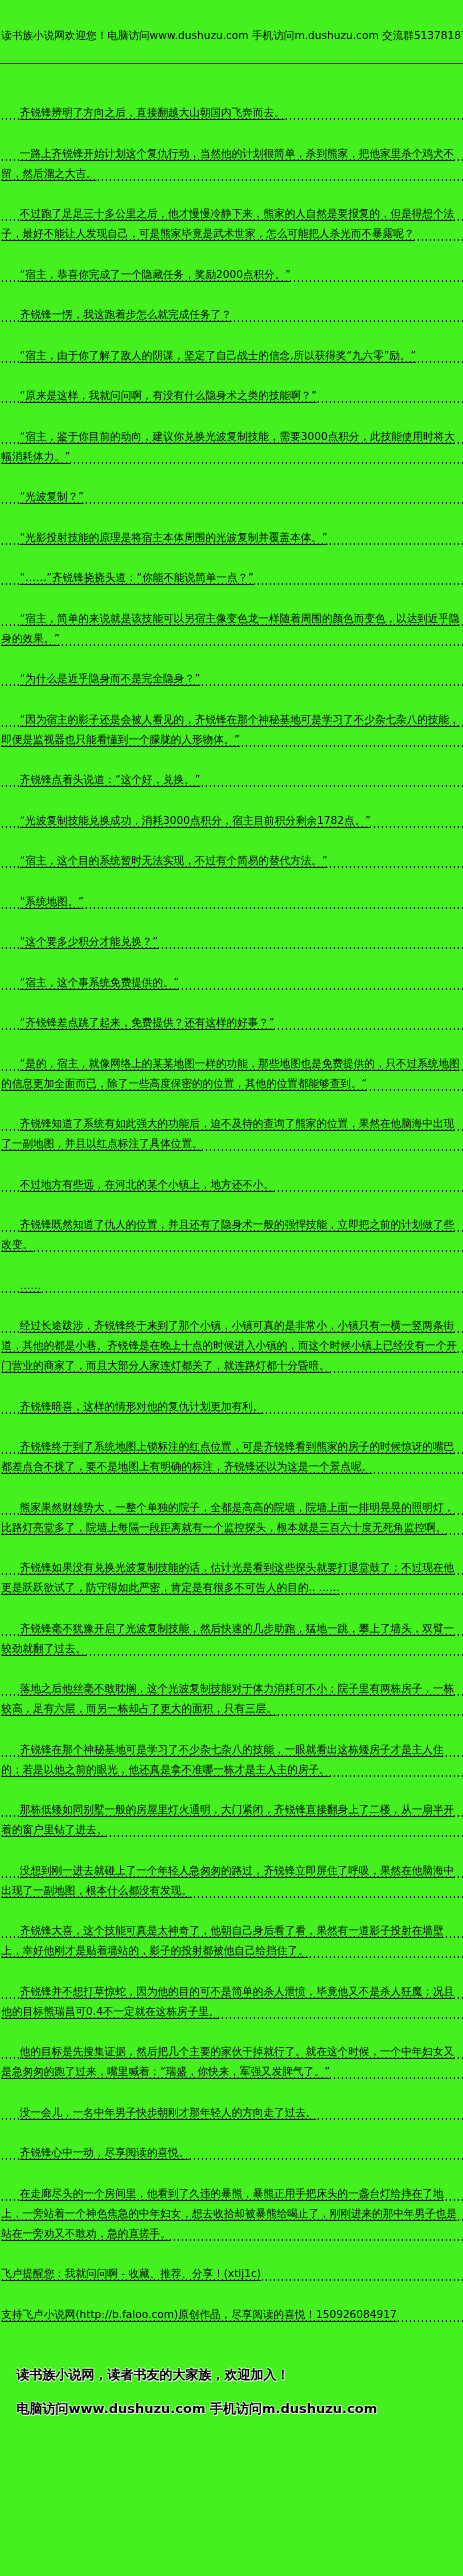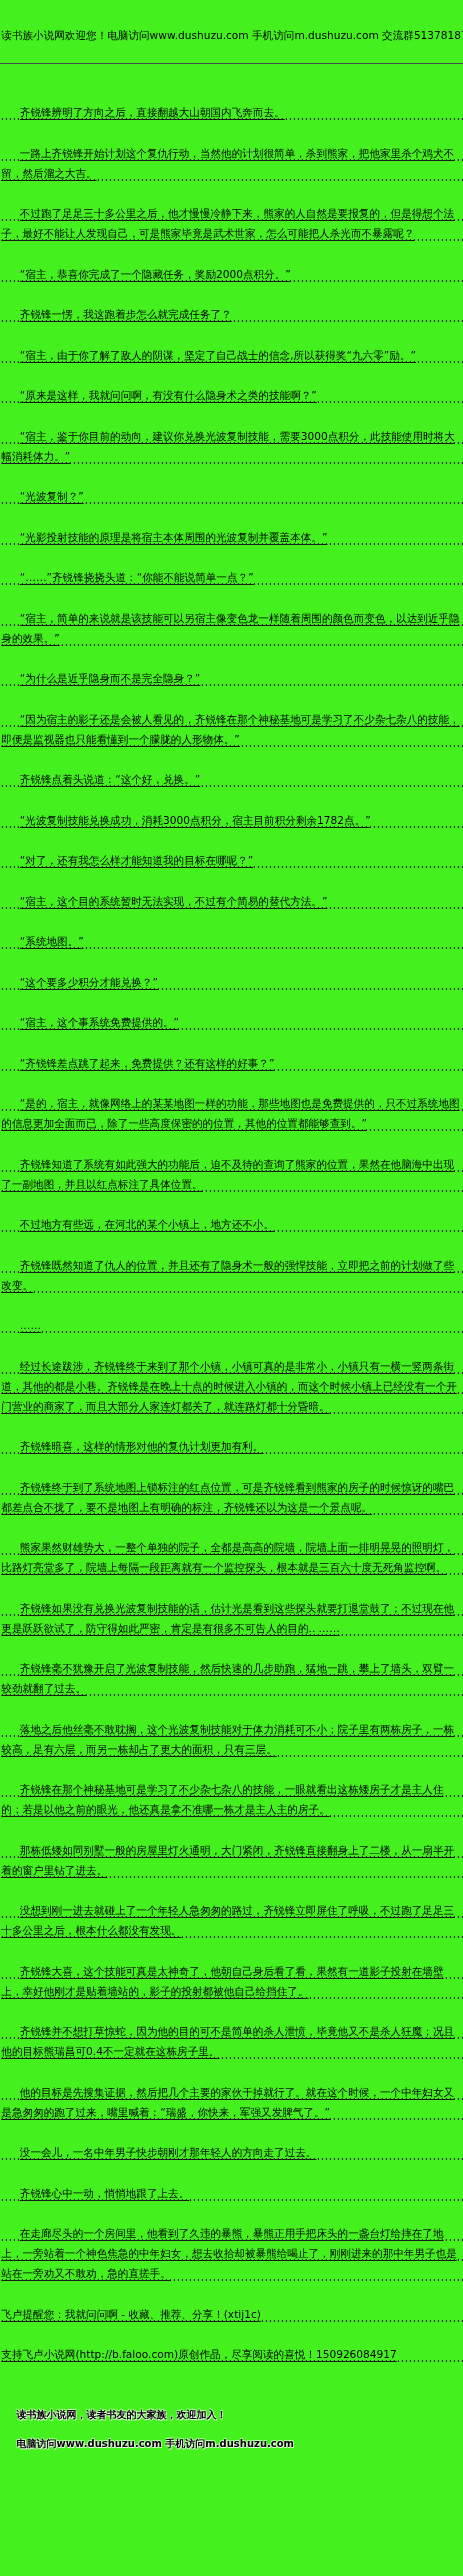--- a/index.html
+++ b/index.html
@@ -47,22 +47,22 @@
     background-repeat: repeat;
   }
   p.para.no-indent {
     text-indent: 0;
   }
   .footer {
     margin-top: 41px;
     padding: 0 6.6px 46px 16.6px;
   }
   .footer p {
-    margin: 8px 0;
-    font-size: 10px;
+    margin: 14px 0;
+    font-size: 13px;
     line-height: 20.5px;
     font-weight: bold;
     text-shadow: 0.7px 0.7px 0 rgba(255,255,255,0.9),
                  -0.7px -0.7px 0 rgba(255,255,255,0.5),
                  0.7px -0.7px 0 rgba(255,255,255,0.5),
                  -0.7px 0.7px 0 rgba(255,255,255,0.5);
   }
 </style>
 </head>
 <body>
@@ -83,46 +83,45 @@
       <p class="para">“原来是这样，我就问问啊，有没有什么隐身术之类的技能啊？”</p>
       <p class="para">“宿主，鉴于你目前的动向，建议你兑换光波复制技能，需要3000点积分，此技能使用时将大幅消耗体力。”</p>
       <p class="para">“光波复制？”</p>
       <p class="para">“光影投射技能的原理是将宿主本体周围的光波复制并覆盖本体。”</p>
       <p class="para">“……”齐锐锋挠挠头道：“你能不能说简单一点？”</p>
       <p class="para">“宿主，简单的来说就是该技能可以另宿主像变色龙一样随着周围的颜色而变色，以达到近乎隐身的效果。”</p>
       <p class="para">“为什么是近乎隐身而不是完全隐身？”</p>
       <p class="para">“因为宿主的影子还是会被人看见的，齐锐锋在那个神秘基地可是学习了不少杂七杂八的技能，即便是监视器也只能看懂到一个朦胧的人形物体。”</p>
       <p class="para">齐锐锋点着头说道：“这个好，兑换。”</p>
       <p class="para">“光波复制技能兑换成功，消耗3000点积分，宿主目前积分剩余1782点。”</p>
-      <p class="para">“对了，还有我怎么样才能知道我的目标在哪呢？”</p>
       <p class="para">“宿主，这个目的系统暂时无法实现，不过有个简易的替代方法。”</p>
       <p class="para">“系统地图。”</p>
       <p class="para">“这个要多少积分才能兑换？”</p>
       <p class="para">“宿主，这个事系统免费提供的。”</p>
       <p class="para">“齐锐锋差点跳了起来，免费提供？还有这样的好事？”</p>
       <p class="para">“是的，宿主，就像网络上的某某地图一样的功能，那些地图也是免费提供的，只不过系统地图的信息更加全面而已，除了一些高度保密的的位置，其他的位置都能够查到。”</p>
       <p class="para">齐锐锋知道了系统有如此强大的功能后，迫不及待的查询了熊家的位置，果然在他脑海中出现了一副地图，并且以红点标注了具体位置。</p>
       <p class="para">不过地方有些远，在河北的某个小镇上，地方还不小。</p>
       <p class="para">齐锐锋既然知道了仇人的位置，并且还有了隐身术一般的强悍技能，立即把之前的计划做了些改变。</p>
       <p class="para">……</p>
       <p class="para">经过长途跋涉，齐锐锋终于来到了那个小镇，小镇可真的是非常小，小镇只有一横一竖两条街道，其他的都是小巷。齐锐锋是在晚上十点的时候进入小镇的，而这个时候小镇上已经没有一个开门营业的商家了，而且大部分人家连灯都关了，就连路灯都十分昏暗。</p>
       <p class="para">齐锐锋暗喜，这样的情形对他的复仇计划更加有利。</p>
       <p class="para">齐锐锋终于到了系统地图上锁标注的红点位置，可是齐锐锋看到熊家的房子的时候惊讶的嘴巴都差点合不拢了，要不是地图上有明确的标注，齐锐锋还以为这是一个景点呢。</p>
       <p class="para">熊家果然财雄势大，一整个单独的院子，全都是高高的院墙，院墙上面一排明晃晃的照明灯，比路灯亮堂多了，院墙上每隔一段距离就有一个监控探头，根本就是三百六十度无死角监控啊。</p>
       <p class="para">齐锐锋如果没有兑换光波复制技能的话，估计光是看到这些探头就要打退堂鼓了；不过现在他更是跃跃欲试了，防守得如此严密，肯定是有很多不可告人的目的.. ……</p>
       <p class="para">齐锐锋毫不犹豫开启了光波复制技能，然后快速的几步助跑，猛地一跳，攀上了墙头，双臂一较劲就翻了过去。</p>
       <p class="para">落地之后他丝毫不敢耽搁，这个光波复制技能对于体力消耗可不小；院子里有两栋房子，一栋较高，足有六层，而另一栋却占了更大的面积，只有三层。</p>
       <p class="para">齐锐锋在那个神秘基地可是学习了不少杂七杂八的技能，一眼就看出这栋矮房子才是主人住的；若是以他之前的眼光，他还真是拿不准哪一栋才是主人主的房子。</p>
       <p class="para">那栋低矮如同别墅一般的房屋里灯火通明，大门紧闭，齐锐锋直接翻身上了二楼，从一扇半开着的窗户里钻了进去。</p>
-      <p class="para">没想到刚一进去就碰上了一个年轻人急匆匆的路过，齐锐锋立即屏住了呼吸，不过跑了足足三十多公里之后，根本什么都没有发现。</p>
+      <p class="para">没想到刚一进去就碰上了一个年轻人急匆匆的路过，齐锐锋立即屏住了呼吸，果然在他脑海中出现了一副地图，根本什么都没有发现。</p>
       <p class="para">齐锐锋大喜，这个技能可真是太神奇了，他朝自己身后看了看，果然有一道影子投射在墙壁上，幸好他刚才是贴着墙站的，影子的投射都被他自己给挡住了。</p>
       <p class="para">齐锐锋并不想打草惊蛇，因为他的目的可不是简单的杀人泄愤，毕竟他又不是杀人狂魔；况且他的目标熊瑞昌可0.4不一定就在这栋房子里。</p>
       <p class="para">他的目标是先搜集证据，然后把几个主要的家伙干掉就行了。就在这个时候，一个中年妇女又是急匆匆的跑了过来，嘴里喊着：“瑞盛，你快来，军强又发脾气了。”</p>
       <p class="para">没一会儿，一名中年男子快步朝刚才那年轻人的方向走了过去。</p>
-      <p class="para">齐锐锋心中一动，悄悄地跟了上去。</p>
+      <p class="para">齐锐锋心中一动，尽享阅读的喜悦。</p>
       <p class="para">在走廊尽头的一个房间里，他看到了久违的暴熊，暴熊正用手把床头的一盏台灯给摔在了地上，一旁站着一个神色焦急的中年妇女，想去收拾却被暴熊给喝止了，刚刚进来的那中年男子也是站在一旁劝又不敢劝，急的直搓手。</p>
       <p class="para no-indent">飞卢提醒您：我就问问啊 - 收藏、推荐、分享！(xtij1c)</p>
       <p class="para no-indent">支持飞卢小说网(http://b.faloo.com)原创作品，尽享阅读的喜悦！150926084917</p>
     </div>
 
   <div class="footer">
     <p>读书族小说网，读者书友的大家族，欢迎加入！</p>
     <p>电脑访问www.dushuzu.com 手机访问m.dushuzu.com</p>
   </div>
 

